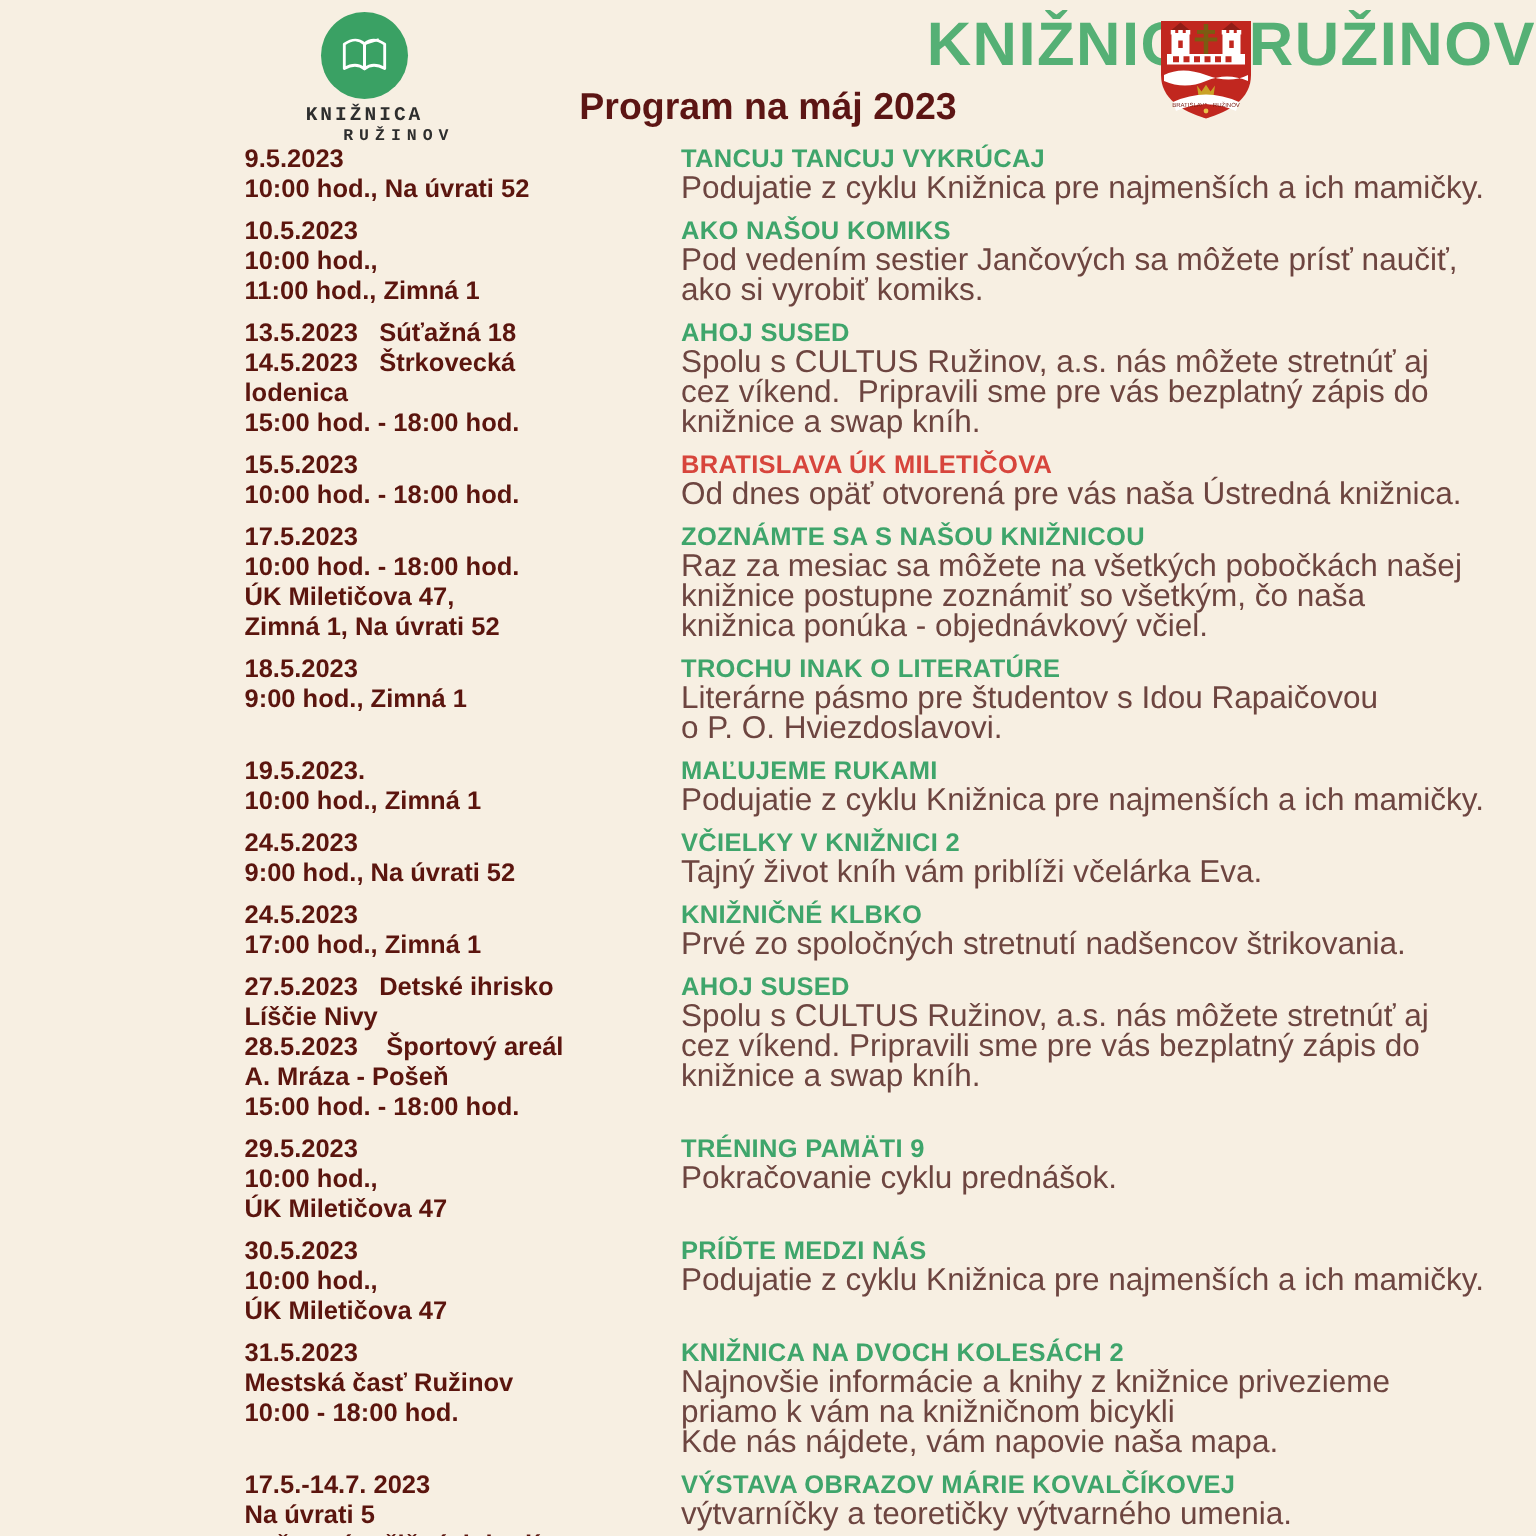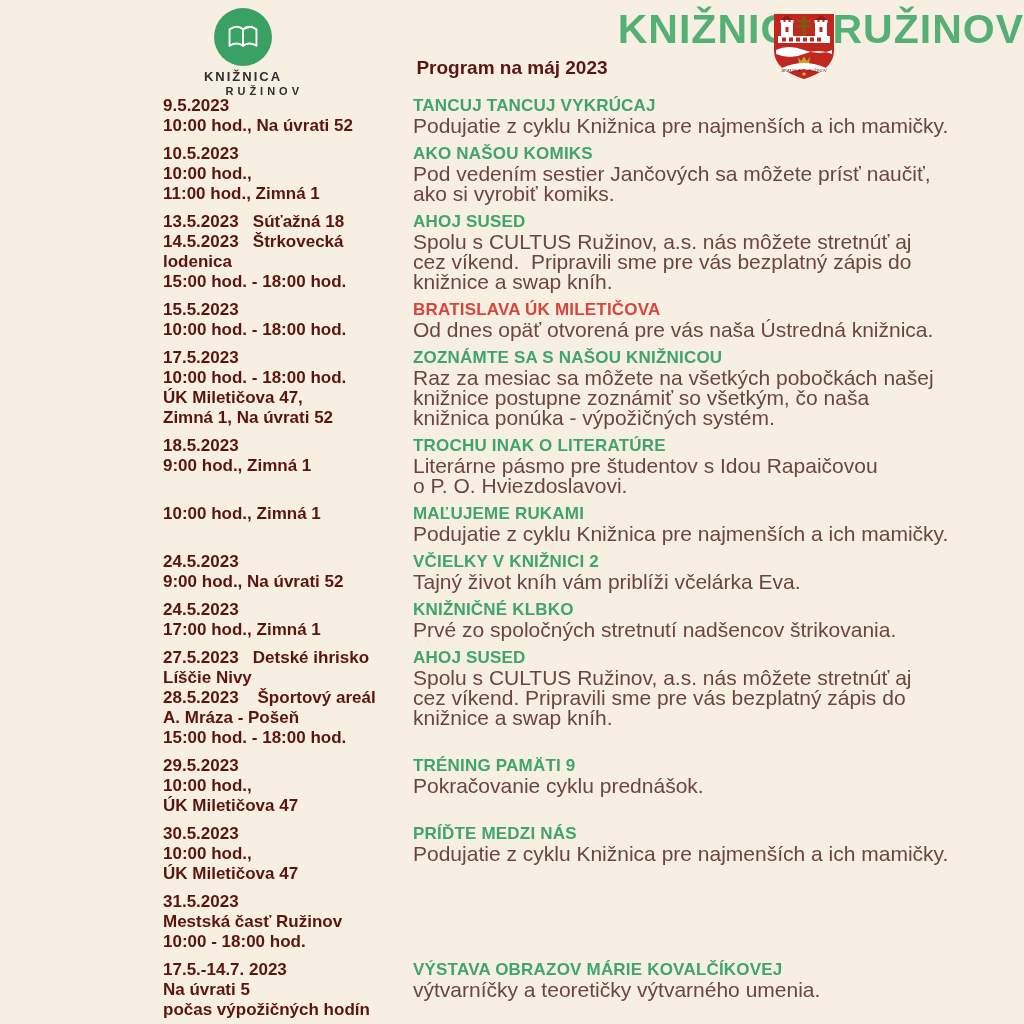--- a/index.html
+++ b/index.html
@@ -6,41 +6,41 @@
   body{
     width:1024px;height:1024px;overflow:hidden;
     background:#f7efe2;
     font-family:"Liberation Sans","DejaVu Sans",sans-serif;
     -webkit-font-smoothing:antialiased;
   }
   .poster{width:1024px;height:1024px;position:relative;}
 
   
   .header{position:relative;height:88px;}
-  .logo{position:absolute;left:183px;top:8px;width:120px;text-align:center;}
+  .logo{position:absolute;left:183px;top:8px;width:120px;text-align:center;font-family:Liberation Mono, monospace;}
   .logo-circle{
     width:58px;height:58px;border-radius:50%;
     background:#3aa164;margin:0 auto 3px auto;
     display:flex;align-items:center;justify-content:center;
   }
   .logo-line1{font-size:13px;font-weight:bold;letter-spacing:2px;color:#2e2e2e;}
   .logo-line2{font-size:11px;font-weight:bold;letter-spacing:4px;color:#2e2e2e;margin-top:1px;text-align:right;}
   .title-block{position:absolute;left:0;right:0;top:6px;text-align:center;}
   .page-title{
     font-size:41px;font-weight:bold;letter-spacing:1px;
     color:#55b075;margin:0;text-align:right;
   }
   .page-subtitle{
-    font-size:19px;font-weight:bold;color:#5c1514;margin:4px 0 0 0;
+    font-size:25px;font-weight:bold;color:#5c1514;margin:4px 0 0 0;
   }
   .crest{position:absolute;right:184px;top:10px;width:72px;height:72px;}
 
   
   .events{padding:8px 60px 0 163px;}
-  .event{display:flex;margin-bottom:8px;}
+  .event{display:flex;margin-bottom:8px;gap:41px;}
   .event-when{width:250px;flex:0 0 250px;}
   .event-main{flex:1;}
   .when-line{
     font-size:17px;font-weight:bold;color:#5b150e;line-height:20px;
     white-space:pre;
   }
   .event-title{
     font-size:17px;font-weight:bold;color:#3fa56b;line-height:20px;
     letter-spacing:0.2px;
   }
@@ -179,41 +179,42 @@
           <div class="when-line">17.5.2023</div>
           <div class="when-line">10:00 hod. - 18:00 hod.</div>
           <div class="when-line">ÚK Miletičova 47,</div>
           <div class="when-line">Zimná 1, Na úvrati 52</div>
         </div>
       <div class="event-main">
         <div class="event-title">ZOZNÁMTE SA S NAŠOU KNIŽNICOU</div>
         <div class="event-desc">
             <div class="desc-line">Raz za mesiac sa môžete na všetkých pobočkách našej</div>
             <div class="desc-line">knižnice postupne zoznámiť so všetkým, čo naša</div>
-            <div class="desc-line">knižnica ponúka - výpožičných systém.</div>
+            <div class="desc-line">knižnica ponúka - objednávkový včiel.</div>
           </div>
       </div>
     </div>
 
     <div class="event">
       <div class="event-when">
           <div class="when-line">18.5.2023</div>
           <div class="when-line">9:00 hod., Zimná 1</div>
         </div>
       <div class="event-main">
         <div class="event-title">TROCHU INAK O LITERATÚRE</div>
         <div class="event-desc">
             <div class="desc-line">Literárne pásmo pre študentov s Idou Rapaičovou</div>
             <div class="desc-line">o P. O. Hviezdoslavovi.</div>
           </div>
       </div>
     </div>
 
     <div class="event">
       <div class="event-when">
+          <div class="when-line">19.5.2023.</div>
           <div class="when-line">10:00 hod., Zimná 1</div>
         </div>
       <div class="event-main">
         <div class="event-title">MAĽUJEME RUKAMI</div>
         <div class="event-desc">
             <div class="desc-line">Podujatie z cyklu Knižnica pre najmenších a ich mamičky.</div>
           </div>
       </div>
     </div>
 
@@ -288,20 +289,28 @@
           </div>
       </div>
     </div>
 
     <div class="event">
       <div class="event-when">
           <div class="when-line">31.5.2023</div>
           <div class="when-line">Mestská časť Ružinov</div>
           <div class="when-line">10:00 - 18:00 hod.</div>
         </div>
+      <div class="event-main">
+        <div class="event-title">KNIŽNICA NA DVOCH KOLESÁCH 2</div>
+        <div class="event-desc">
+            <div class="desc-line">Najnovšie informácie a knihy z knižnice privezieme</div>
+            <div class="desc-line">priamo k vám na knižničnom bicykli</div>
+            <div class="desc-line">Kde nás nájdete, vám napovie naša mapa.</div>
+          </div>
+      </div>
     </div>
 
     <div class="event">
       <div class="event-when">
           <div class="when-line">17.5.-14.7. 2023</div>
           <div class="when-line">Na úvrati 5</div>
           <div class="when-line">počas výpožičných hodín</div>
         </div>
       <div class="event-main">
         <div class="event-title">VÝSTAVA OBRAZOV MÁRIE KOVALČÍKOVEJ</div>

